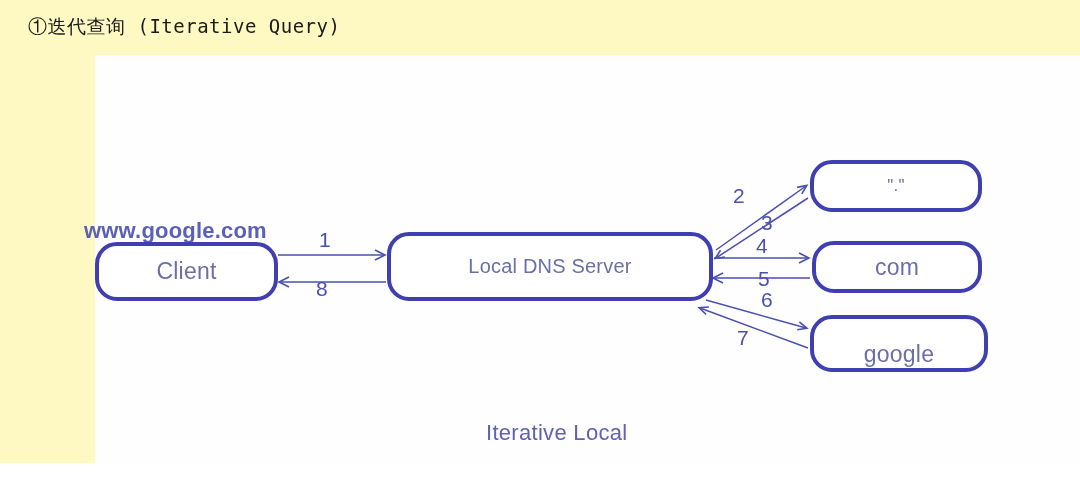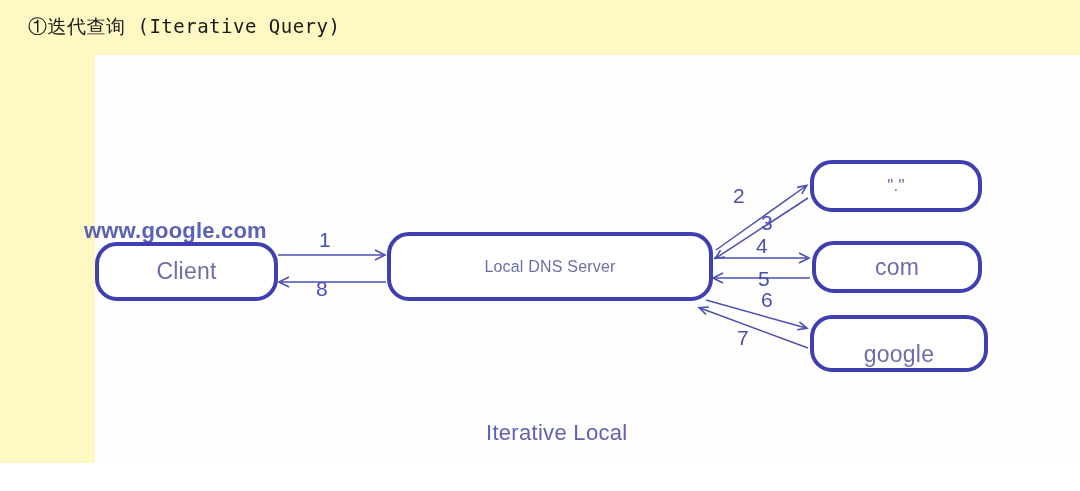--- a/index.html
+++ b/index.html
@@ -63,21 +63,21 @@
     background: #ffffff;
     display: flex;
     align-items: center;
     justify-content: center;
     color: #6b6fa8;
     font-family: "Liberation Sans", sans-serif;
     font-size: 23px;
     letter-spacing: 0.2px;
   }
   #node-client  { left: 95px;  top: 242px; width: 183px; height: 59px; }
-  #node-dns     { left: 387px; top: 232px; width: 326px; height: 69px; font-size: 16px; }
+  #node-dns     { left: 387px; top: 232px; width: 326px; height: 69px; font-size: 20px; }
   #node-root    { left: 810px; top: 160px; width: 172px; height: 52px; font-size: 17px; }
   #node-com     { left: 812px; top: 241px; width: 170px; height: 52px; justify-content: center; }
   #node-google  { left: 810px; top: 315px; width: 178px; height: 57px; align-items: flex-end; }
 
   #edges {
     position: absolute;
     left: 0; top: 0;
     width: 1080px;
     height: 491px;
     pointer-events: none;

